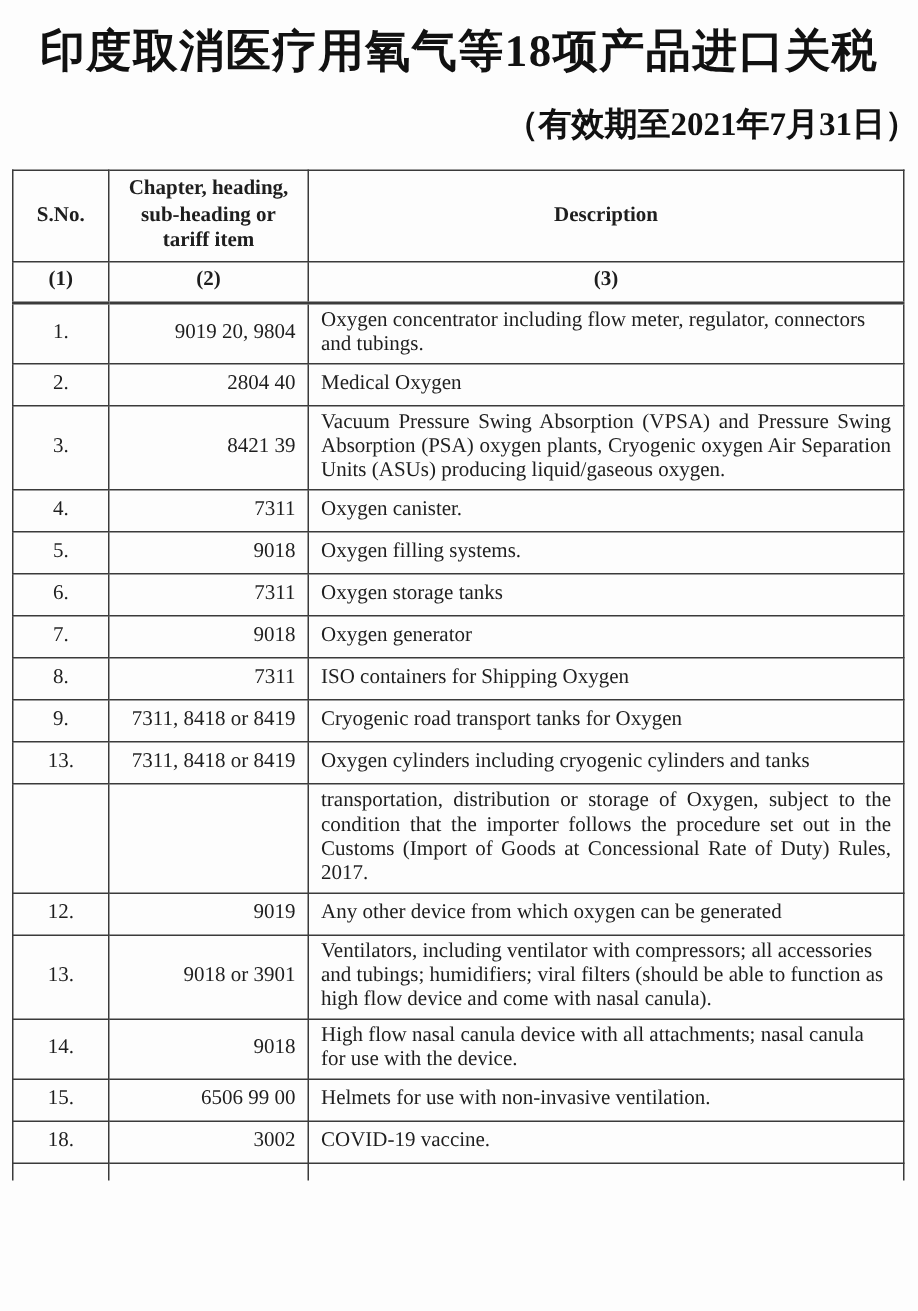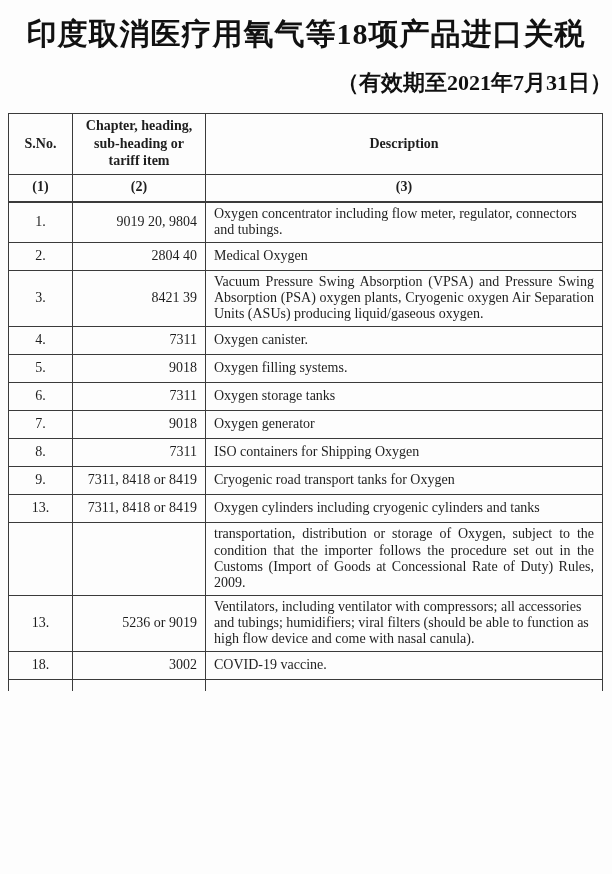--- a/index.html
+++ b/index.html
@@ -147,26 +147,41 @@
           <td class="c-desc">Cryogenic road transport tanks for Oxygen</td>
         </tr>
         <tr>
           <td class="c-sno">13.</td>
           <td class="c-ch">7311, 8418 or 8419</td>
           <td class="c-desc">Oxygen cylinders including cryogenic cylinders and tanks</td>
         </tr>
         <tr>
           <td class="c-sno split-bottom"></td>
           <td class="c-ch split-bottom"></td>
-          <td class="c-desc just split-bottom">transportation, distribution or storage of Oxygen, subject to the condition that the importer follows the procedure set out in the Customs (Import of Goods at Concessional Rate of Duty) Rules, 2009.</td>
+          <td class="c-desc just split-bottom">transportation, distribution or storage of Oxygen, subject to the condition that the importer follows the procedure set out in the Customs (Import of Goods at Concessional Rate of Duty) Rules, 2017.</td>
+        </tr>
+        <tr>
+          <td class="c-sno">12.</td>
+          <td class="c-ch">9019</td>
+          <td class="c-desc">Any other device from which oxygen can be generated</td>
         </tr>
         <tr>
           <td class="c-sno">13.</td>
-          <td class="c-ch">5236 or 9019</td>
+          <td class="c-ch">9018 or 3901</td>
           <td class="c-desc">Ventilators, including ventilator with compressors; all accessories and tubings; humidifiers; viral filters (should be able to function as high flow device and come with nasal canula).</td>
+        </tr>
+        <tr>
+          <td class="c-sno">14.</td>
+          <td class="c-ch">9018</td>
+          <td class="c-desc">High flow nasal canula device with all attachments; nasal canula for use with the device.</td>
+        </tr>
+        <tr>
+          <td class="c-sno">15.</td>
+          <td class="c-ch">6506 99 00</td>
+          <td class="c-desc">Helmets for use with non-invasive ventilation.</td>
         </tr>
         <tr>
           <td class="c-sno">18.</td>
           <td class="c-ch">3002</td>
           <td class="c-desc">COVID-19 vaccine.</td>
         </tr>
         <tr class="stub">
           <td class="c-sno"></td>
           <td class="c-ch"></td>
           <td class="c-desc"></td>

